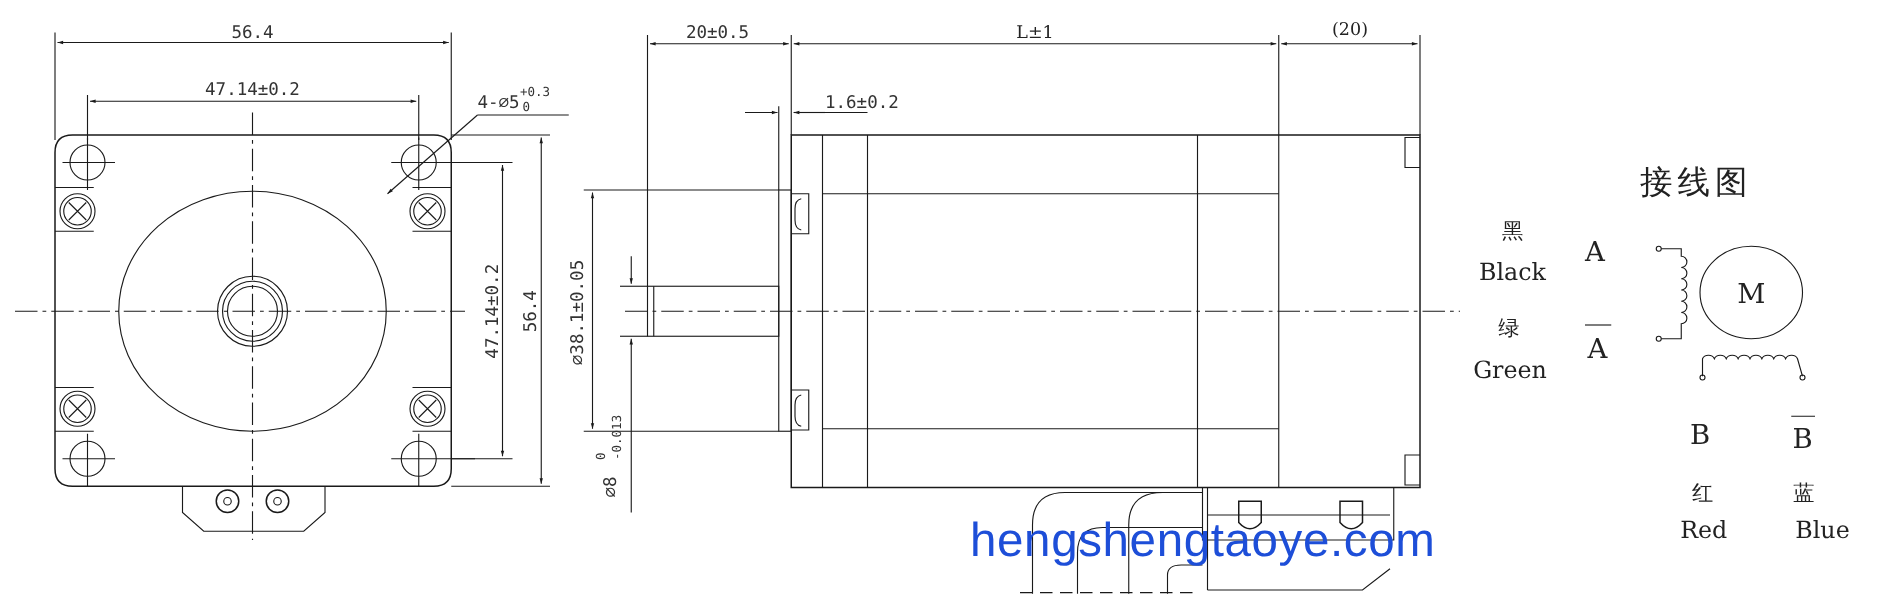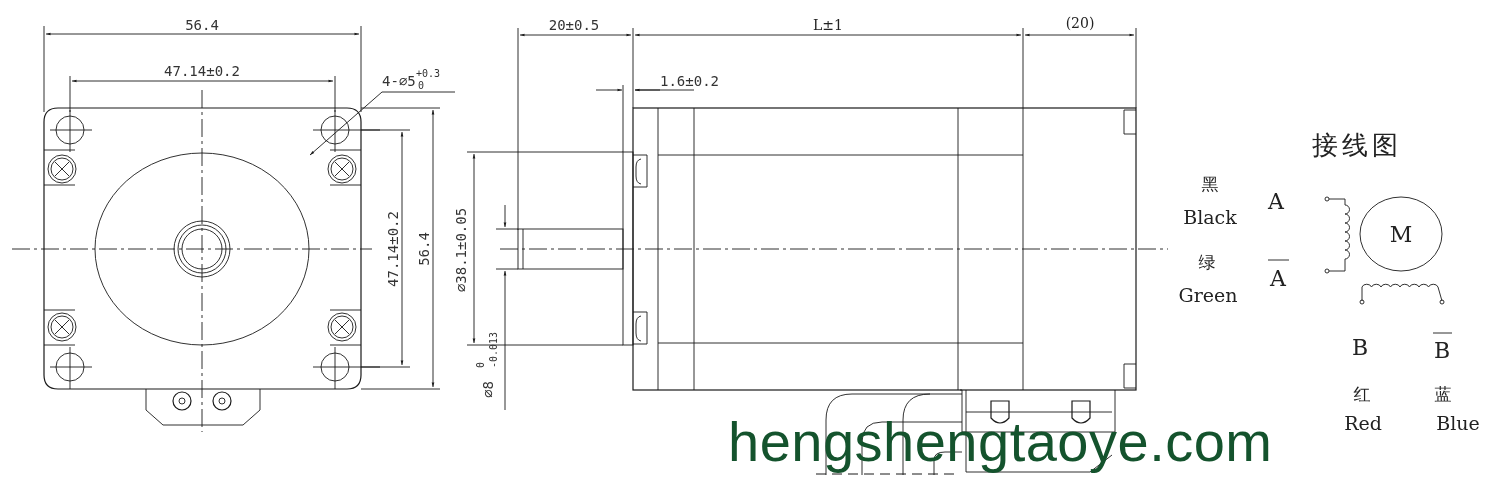--- a/index.html
+++ b/index.html
@@ -5,22 +5,22 @@
   html, body { margin: 0; padding: 0; background: #ffffff; }
   body { width: 1505px; height: 486px; position: relative; overflow: hidden; }
   svg { position: absolute; left: 0; top: 0; }
   .ln { stroke: #1a1a1a; stroke-width: 1.2; fill: none; }
   .thin { stroke: #1a1a1a; stroke-width: 0.9; fill: none; }
   .cl { stroke: #1a1a1a; stroke-width: 0.9; fill: none; stroke-dasharray: 18 4 3 4; }
   .dash { stroke: #1a1a1a; stroke-width: 1; fill: none; stroke-dasharray: 10 6; }
   .dim { font-family: "DejaVu Sans Mono", "Liberation Mono", monospace; font-size: 14px; fill: #333; }
   .dimsm { font-family: "DejaVu Sans Mono", "Liberation Mono", monospace; font-size: 10px; fill: #333; }
   .serif { font-family: "DejaVu Serif", "Liberation Serif", serif; fill: #222; }
-  .wm { position: absolute; left: 728px; top: 414px; font-family: "Liberation Sans", "DejaVu Sans", sans-serif;
-        font-size: 56px; color: #14532d; letter-spacing: 0.5px; line-height: 1; }
+  .wm { position: absolute; left: 776px; top: 414px; font-family: "Liberation Sans", "DejaVu Sans", sans-serif;
+        font-size: 38px; color: #1d4ed8; letter-spacing: 0.5px; line-height: 1; }
 </style>
 </head>
 <body>
 
 <svg width="1505" height="486" viewBox="0 0 1505 486">
   <defs>
     <marker id="arr" viewBox="0 0 10 10" refX="10" refY="5" markerWidth="7" markerHeight="5" orient="auto-start-reverse">
       <path d="M0,2 L10,5 L0,8 z" fill="#1a1a1a"></path>
     </marker>
   </defs>

